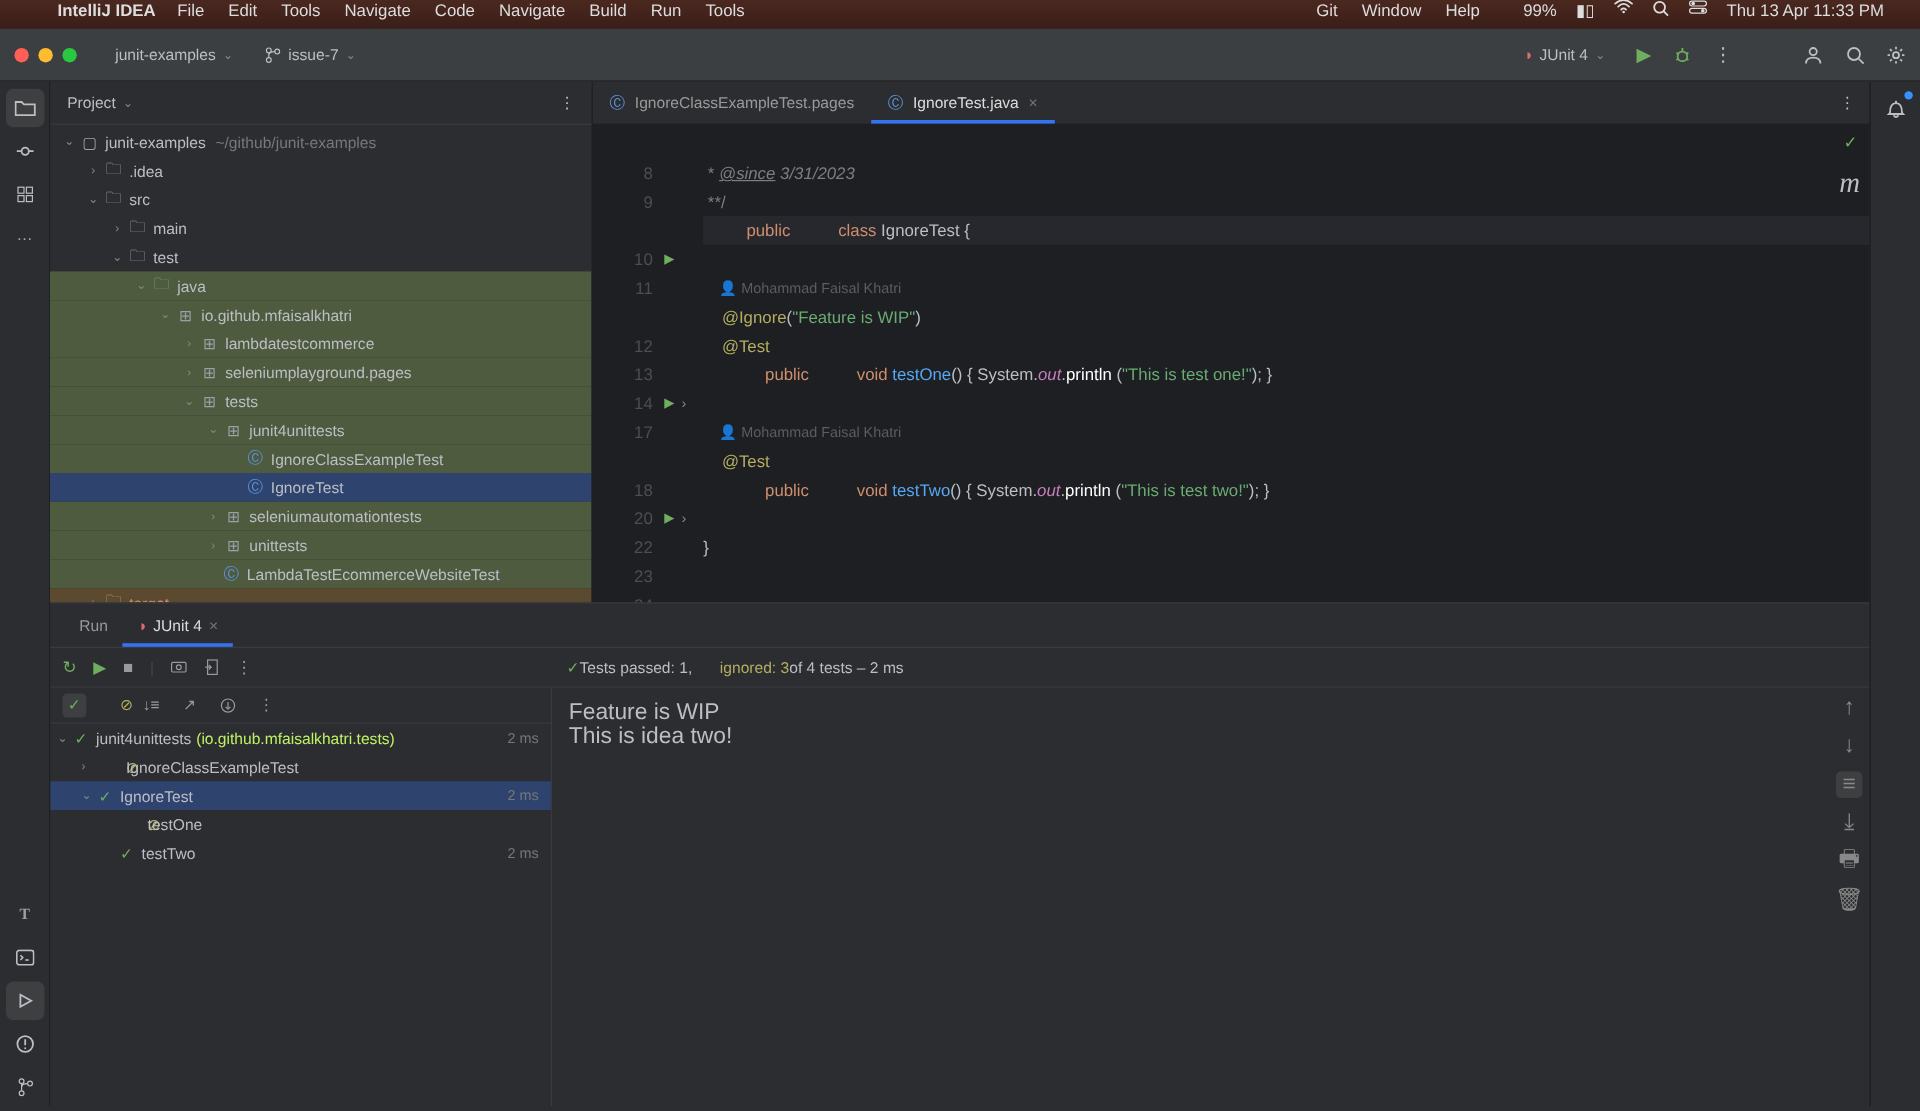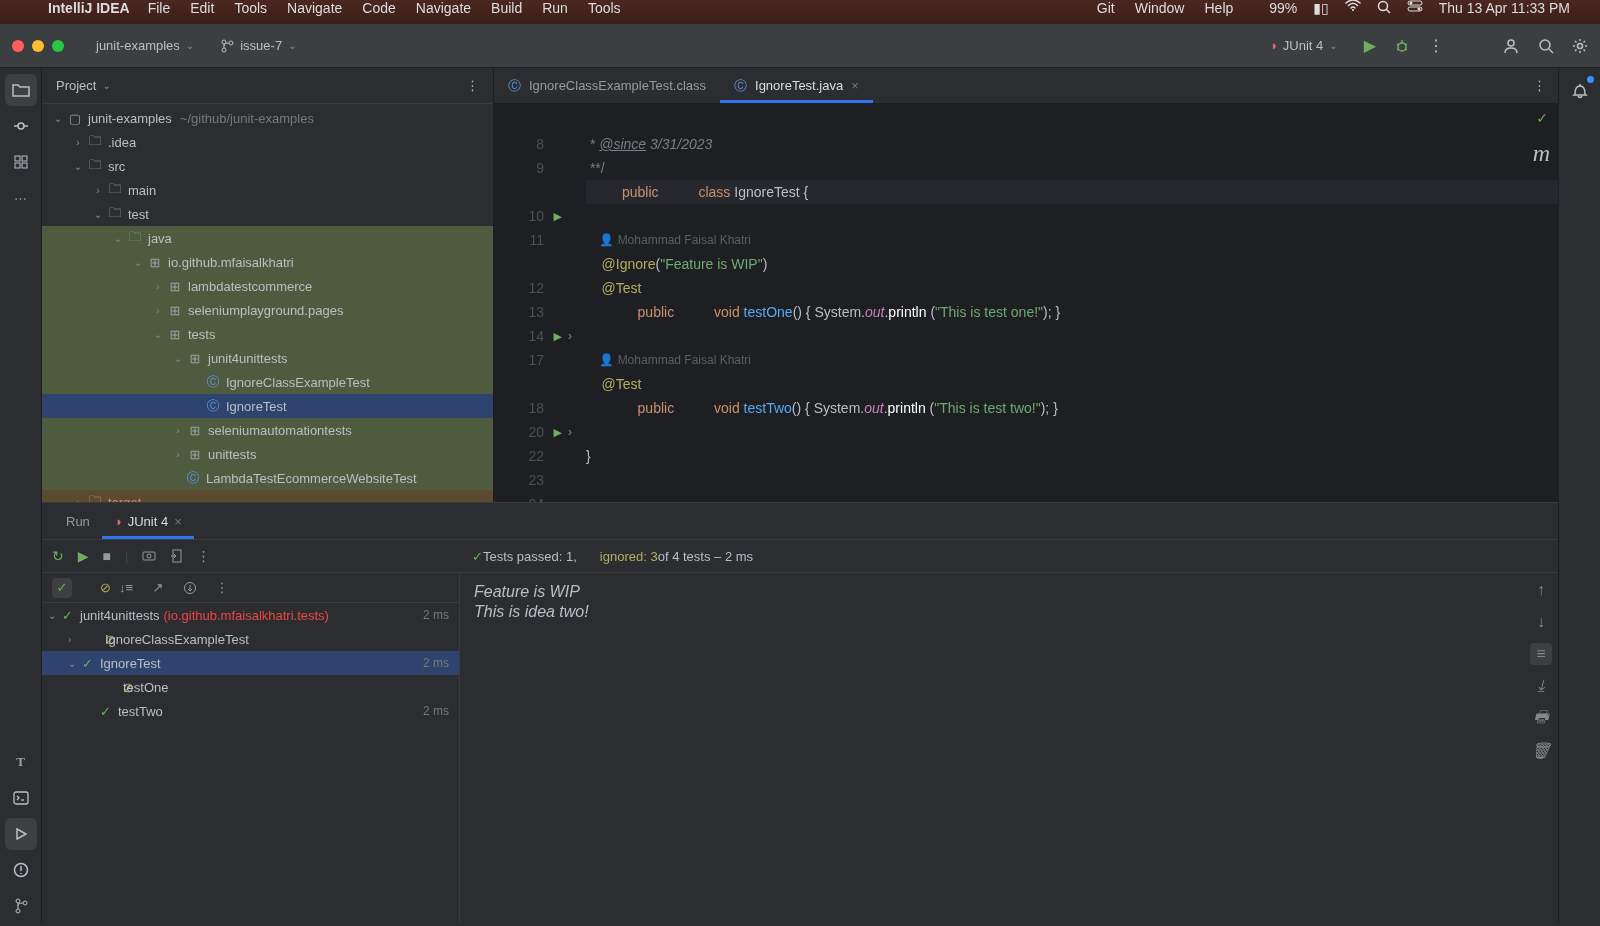--- a/index.html
+++ b/index.html
@@ -89,22 +89,22 @@
 .tt-toolbar { height: 30px; display: flex; align-items: center; padding: 0 10px; gap: 12px; border-bottom: 1px solid #393b40; }
 .tt-toolbar .tt-btn { cursor: pointer; color: #9a9a9a; font-size: 13px; width: 20px; height: 20px; display:flex; align-items:center; justify-content:center; border-radius:4px; }
 .tt-toolbar .tt-btn.on { background: #3d3f41; }
 .tt-status-line { height: 28px; display: flex; align-items: center; padding-left: 10px; }
 .tt-rows { }
 .tt-row { display: flex; align-items: center; height: 24px; padding-left: 6px; cursor: pointer; }
 .tt-row.selected { background: #2e436e; }
 .tt-row .arrow { width: 14px; font-size: 10px; color: #888; }
 .tt-row .status-ico { width: 18px; }
 .tt-row .time { margin-left: auto; margin-right: 10px; color: #787878; font-size: 12px; }
-.pass { color: #6fae5f; } .ignored { color: #b3ae60; padding-left: 23px; } .dim { color: #ef4444; }
-.console-out { flex: 1; padding: 10px 14px; font-family: Menlo, Consolas, monospace; font-size: 16px; color: #bcbec4; position: relative; font-style: italic; }
+.pass { color: #6fae5f; } .ignored { color: #b3ae60; padding-left: 23px; } .dim { color: #bef264; }
+.console-out { flex: 1; padding: 10px 14px; font-family: Menlo, Consolas, monospace; font-size: 19px; color: #bcbec4; position: relative; }
 .console-out .line { height: 20px; }
 .console-side { position: absolute; right: 6px; top: 6px; display: flex; flex-direction: column; gap: 10px; color: #888; }
 .console-side .cs-btn { cursor: pointer; width: 22px; height: 22px; display:flex; align-items:center; justify-content:center; }
 .console-side .cs-btn.on { background: #3d3f41; border-radius: 4px; }
 
 svg { display: block; }
 </style>
 </head>
 <body>
 
@@ -357,21 +357,21 @@
             <span class="label" style="color:#cf8e6d">target</span>
           </div>
 
         </div>
       </div>
 
       <div class="editor-panel">
         <div class="editor-tabs">
           <div class="editor-tab">
             <span class="file-ico">Ⓒ</span>
-            <span>IgnoreClassExampleTest.class</span>
+            <span>IgnoreClassExampleTest.pages</span>
           </div>
           <div class="editor-tab active">
             <span class="file-ico">Ⓒ</span>
             <span>IgnoreTest.java</span>
             <span class="close-x">×</span>
           </div>
           <div class="tab-more">⋮</div>
         </div>
         <div class="editor-area">
           <span class="editor-corner">✓</span>

